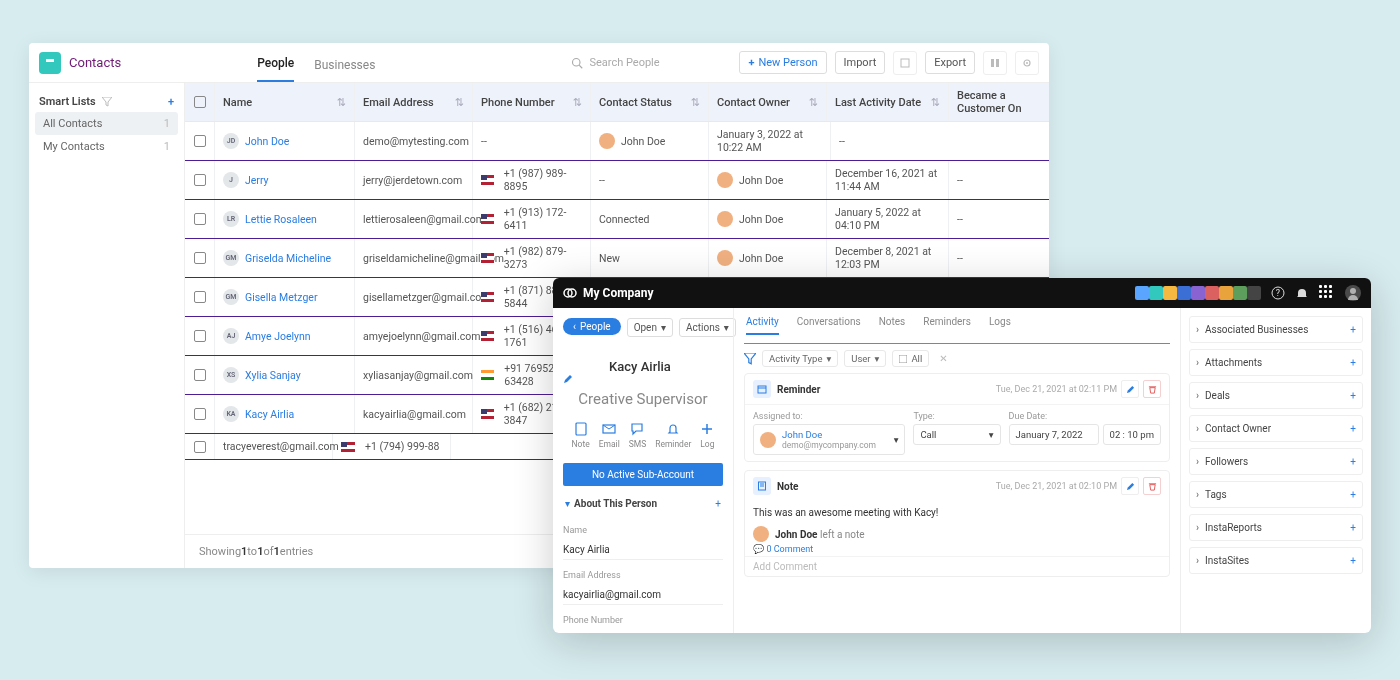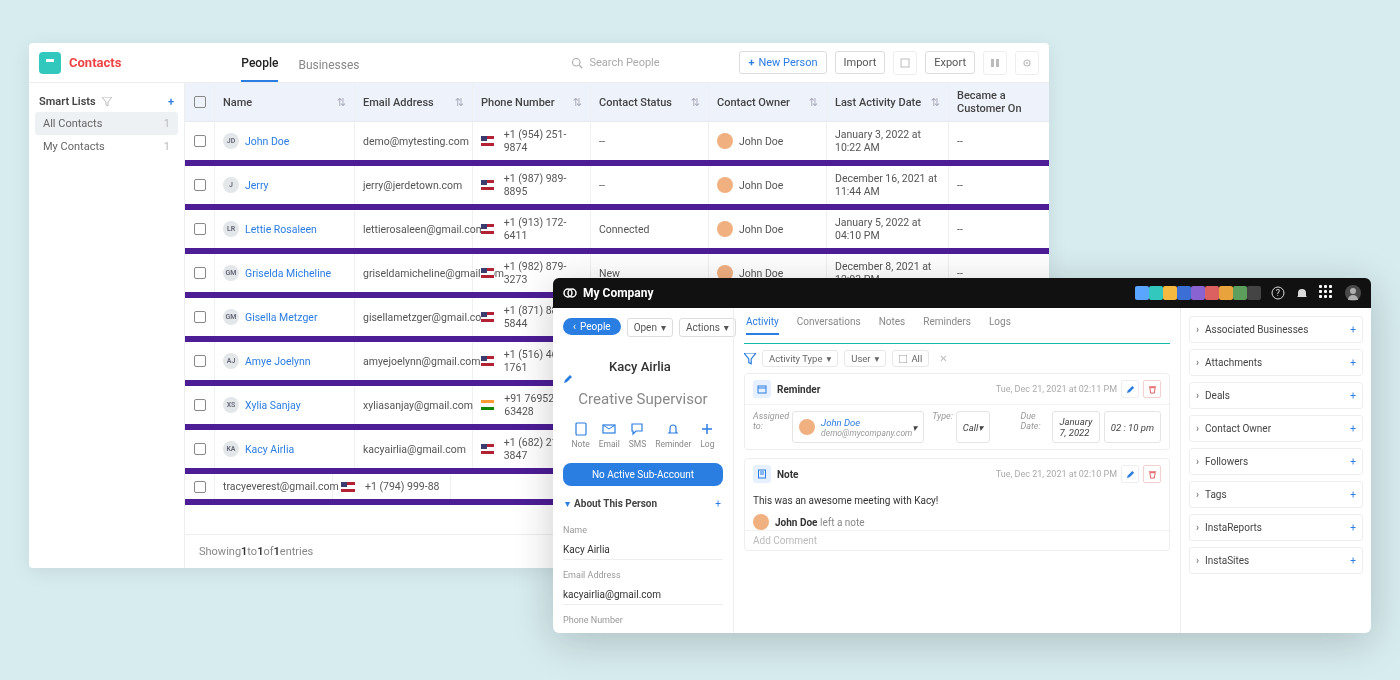--- a/index.html
+++ b/index.html
@@ -29,21 +29,21 @@
     height:40px;
     display:flex;
     align-items:center;
     padding:0 10px;
     border-bottom:1px solid #eee;
   }
   .wc-logo {
     width:22px;height:22px;background:#33c8bd;border-radius:4px;margin-right:8px;
     display:flex;align-items:center;justify-content:center;
   }
-  .wc-title { font-weight:700;color:#ef4444;font-size:13px; margin-right:50px;}
+  .wc-title { font-weight:400;color:#701a75;font-size:13px; margin-right:66px;}
   .wc-tabs { display:flex; gap:20px; align-self:stretch; align-items:flex-end; margin-left:70px;}
   .wc-tab { padding:12px 0 10px 0; font-size:12px; color:#888; cursor:pointer;}
   .wc-tab.active { color:#222; border-bottom:2px solid #2a7de1; font-weight:500;}
   .wc-right { margin-left:auto; display:flex; align-items:center; gap:8px;}
   .wc-search { display:flex; align-items:center; color:#999; width:160px;}
   .wc-search svg { margin-right:6px;}
   .wc-btn { border:1px solid #ddd; border-radius:3px; padding:4px 8px; color:#555; font-size:11px; cursor:pointer; display:flex; align-items:center; gap:4px;}
   .wc-btn.primary { color:#2a7de1; }
   .wc-iconbtn { width:24px;height:24px;border:1px solid #eee;border-radius:3px;display:flex;align-items:center;justify-content:center;color:#bbb;cursor:pointer;}
   .wc-main { flex:1; display:flex; }
@@ -60,21 +60,21 @@
   .col-chk{width:30px;justify-content:center;}
   .col-name{width:140px;}
   .col-email{width:118px;}
   .col-phone{width:118px;}
   .col-status{width:118px;}
   .col-owner{width:118px;}
   .col-act{width:122px;}
   .col-cust{flex:1;}
   .sort { margin-left:auto; color:#aab; }
   .wc-tbody { flex:1; overflow:hidden;}
-  .wc-tr { display:flex; border-bottom:6px solid #4c1d95; color:#555; font-size:10.5px; }
+  .wc-tr { display:flex; border-bottom:1px solid #4c1d95; color:#555; font-size:10.5px; }
   .wc-tr .col-name a { color:#2a7de1; text-decoration:none;}
   .chk { width:12px;height:12px;border:1.5px solid #888;border-radius:2px;}
   .av-initial { width:16px;height:16px;border-radius:50%;background:#e3e7ea;display:flex;align-items:center;justify-content:center;font-size:7px;color:#667; font-weight:600;}
   .av-owner { width:16px;height:16px;border-radius:50%;background:#f0b080;display:inline-block;}
   .flag { width:14px;height:10px; display:inline-block;margin-right:4px;}
   .flag-us { background:linear-gradient(#b22234 0 33%,#fff 33% 66%,#b22234 66%); position:relative;}
   .flag-us::before{content:'';position:absolute;left:0;top:0;width:6px;height:5px;background:#3c3b6e;}
   .flag-in { background:linear-gradient(#ff9933 0 33%, #fff 33% 66%, #138808 66%);}
   .wc-footer { padding:10px 14px; color:#888; border-top:1px solid #eee; display:flex;}
   .wc-footer b { color:#333; font-weight:600; }
@@ -105,21 +105,21 @@
   .wd-left { width:180px; padding:10px; display:flex; flex-direction:column; gap:6px;}
   .pill { background:#2a7de1; color:#fff; padding:3px 10px; border-radius:12px; font-size:10px; align-self:flex-start; display:flex;align-items:center;gap:4px;}
   .left-ctrls { display:flex; gap:6px; margin-left:auto;}
   .dd { border:1px solid #ddd; border-radius:3px; padding:3px 6px; color:#555; font-size:10px; display:flex; align-items:center; gap:4px;}
   .avatar-big { width:44px;height:44px;border-radius:50%;background:#d8c0a8;margin:6px auto 4px; background:radial-gradient(circle at 50% 35%, #f2d8c5 45%, #7a5a45 46%);}
   .person-name { text-align:center; font-size:13px; color:#333; font-weight:500;}
   .person-role { text-align:center; color:#888; font-size:15px;}
   .action-row { display:flex; justify-content:space-around; margin:8px 4px;}
   .action-itm { display:flex; flex-direction:column; align-items:center; gap:3px; color:#2a7de1; cursor:pointer;}
   .action-itm span { font-size:8.5px; color:#888;}
-  .subacct { background:#2a7de1; color:#fff; text-align:center; padding:6px; border-radius:8px; font-size:10px;}
+  .subacct { background:#2a7de1; color:#fff; text-align:center; padding:6px; border-radius:2px; font-size:10px;}
   .section-hdr { display:flex; align-items:center; padding:6px 2px;}
   .section-hdr b { color:#444;}
   .section-hdr .plus { margin-left:auto; color:#2a7de1;}
   .field-lbl { color:#999; font-size:9px; margin-top:4px;}
   .field-val { color:#333; padding:3px 0 4px; border-bottom:1px solid #eee;}
   
   .wd-mid { flex:1; border-left:1px solid #eee; border-right:1px solid #eee; padding:0 10px 10px; overflow:hidden; display:flex;flex-direction:column;}
   .mid-tabs { display:flex; gap:18px; padding:8px 2px; border-bottom:1px solid #14b8a6;}
   .mid-tab { color:#888; padding-bottom:6px; cursor:pointer;}
   .mid-tab.active { color:#2a7de1; border-bottom:2px solid #2a7de1;}
@@ -131,21 +131,21 @@
   .ico-rem { background:#e6f0ff; color:#2a7de1;}
   .ico-note { background:#e6f0ff; color:#2a7de1;}
   .card-head .ts { margin-left:auto; color:#aaa; font-size:9px;}
   .card-head .edit, .card-head .del { width:18px;height:18px;border:1px solid #eee;border-radius:2px;margin-left:4px;display:flex;align-items:center;justify-content:center;cursor:pointer;}
   .card-head .del { color:#e05050; border-color:#f5d0d0;}
   .card-body { padding:4px 8px 8px;}
   .task-row { display:flex; align-items:center; gap:8px; padding:4px 0; color:#555;}
   .circle { width:14px;height:14px;border:2px solid #2a7de1;border-radius:50%;}
   .sub-lbl { color:#999; font-size:9px;}
   .assign-row { display:flex; gap:8px; padding:6px 8px; border-top:1px solid #f3f3f3;}
-  .assign-col { flex:1; display:flex; flex-direction:row; gap:3px;font-style:italic;}
+  .assign-col { flex:1; display:flex; flex-direction:column; gap:3px;}
   .sel { border:1px solid #e5e5e5; border-radius:3px; padding:4px 6px; display:flex; align-items:center; color:#444; font-size:9.5px;}
   .who { display:flex; gap:6px; align-items:center;}
   .who-name { color:#2a7de1;}
   .who-sub { color:#999; font-size:8.5px;}
   .note-body { padding:6px 8px;}
   .who-row { display:flex; align-items:center; gap:6px; padding:2px 8px 0;}
   .cmt { color:#2a7de1; font-size:9px; padding:2px 8px;}
   .add-cmt { color:#bbb; padding:4px 8px; border-top:1px solid #f3f3f3;}
   
   .wd-right { width:190px; padding:8px;}
@@ -262,21 +262,20 @@
       <div class="wc-tbody" id="tbody">
           <div class="wc-tr">
             <div class="wc-td col-chk">
               <div class="chk"></div>
             </div>
             <div class="wc-td col-name">
               <span class="av-initial">JD</span>
               <a href="#">John Doe</a>
             </div>
             <div class="wc-td col-email">demo@mytesting.com</div>
-            <div class="wc-td col-phone"><span class="flag flag-us"></span>+1 (954) 251-9874</div>
             <div class="wc-td col-status">--</div>
             <div class="wc-td col-owner"><span class="av-owner"></span> John Doe</div>
             <div class="wc-td col-act">January 3, 2022 at 10:22 AM</div>
             <div class="wc-td col-cust">--</div>
           </div>
           <div class="wc-tr">
             <div class="wc-td col-chk">
               <div class="chk"></div>
             </div>
             <div class="wc-td col-name">
@@ -643,20 +642,21 @@
               <svg width="9" height="9" viewBox="0 0 10 10">
                 <path d="M2 3h6l-1 6H3z M1 2h8" stroke="#e05050" fill="none"></path>
               </svg>
             </div>
         </div>
         <div class="note-body">This was an awesome meeting with Kacy!</div>
         <div class="who-row">
           <span class="av-owner"></span>
           <span><b>John Doe</b><span style="color:#888;"> left a note</span></span>
         </div>
+        <div class="cmt">💬 <span>0 Comment</span></div>
         <div class="add-cmt">Add Comment</div>
       </div>
 
     </div>
 
     <div class="wd-right" id="acc-list">
         <div class="acc-item">
           <span class="caret">›</span>
           <span>Associated Businesses</span>
           <span class="plus">+</span>

